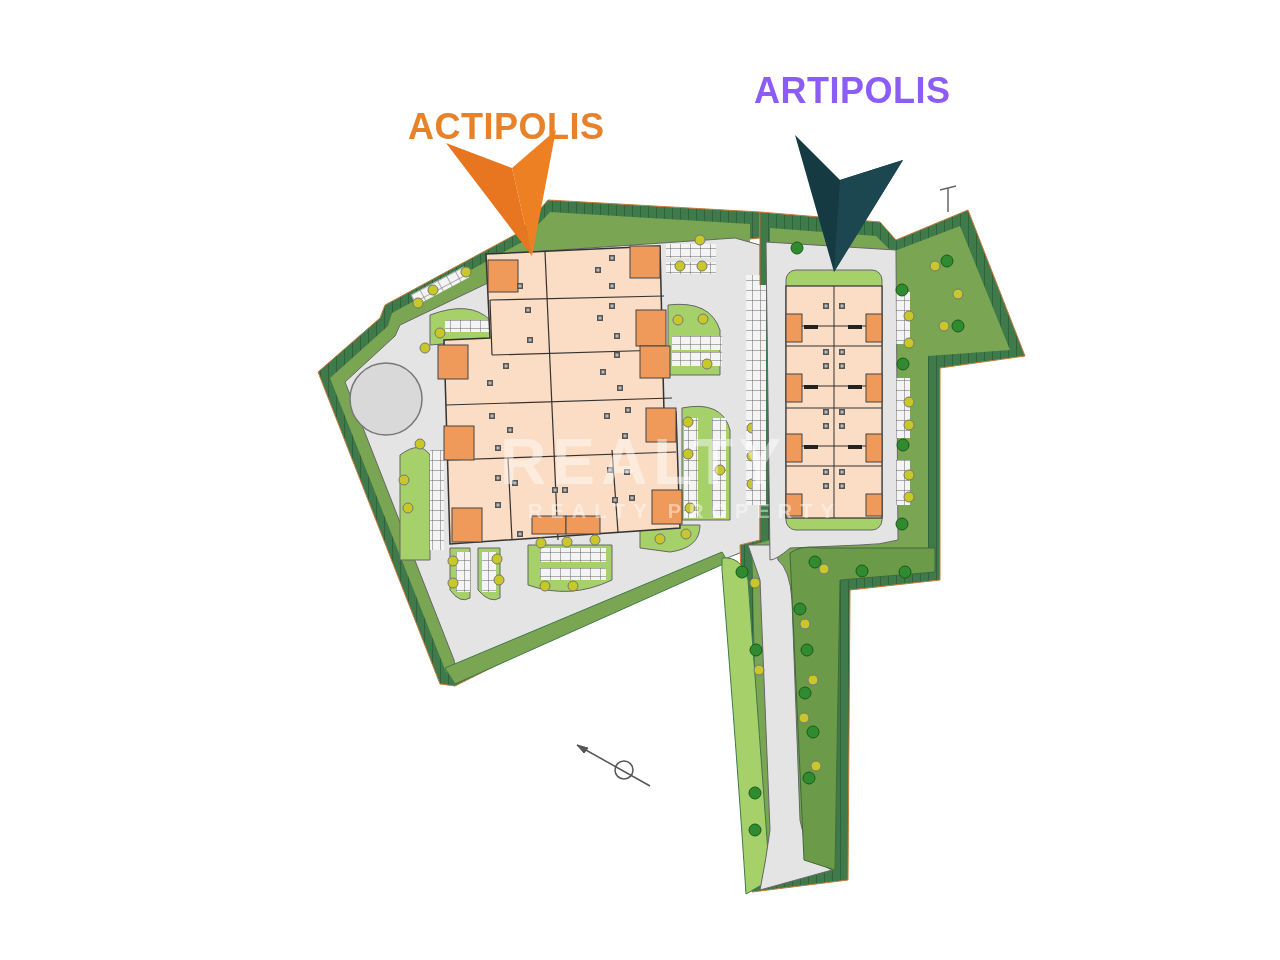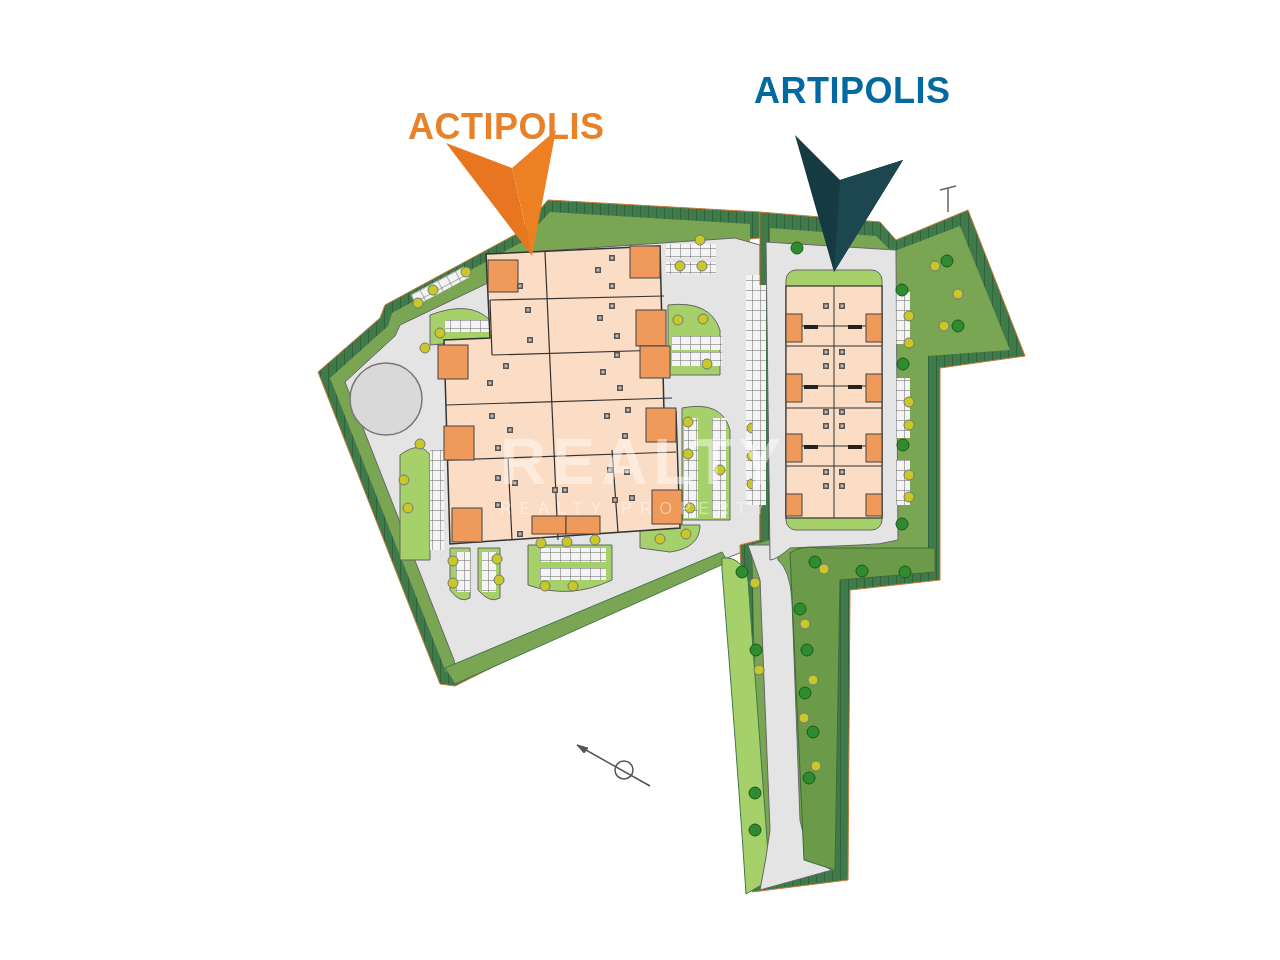--- a/index.html
+++ b/index.html
@@ -1,23 +1,23 @@
 <!DOCTYPE html>
 <html><head>
 <meta charset="utf-8">
 <style>
   html,body{margin:0;padding:0;background:#ffffff;}
   body{width:1280px;height:960px;position:relative;overflow:hidden;font-family:"Liberation Sans",sans-serif;}
   .label{position:absolute;font-weight:bold;font-size:36px;letter-spacing:0.5px;font-family:"Liberation Sans",sans-serif;}
   #lbl-acti{left:408px;top:70px;color:#e8822a;margin-top:36px;}
-  #lbl-arti{left:754px;top:70px;color:#0369a1;}
+  #lbl-arti{left:754px;top:70px;color:#8b5cf6;}
   svg{position:absolute;left:0;top:0;}
   .wm{position:absolute;color:rgba(255,255,255,0.45);font-family:"Liberation Sans",sans-serif;pointer-events:none;}
   #wm-main{left:500px;top:425px;font-size:64px;font-weight:bold;letter-spacing:6px;}
-  #wm-sub{left:500px;top:500px;font-size:16px;letter-spacing:8px;}
+  #wm-sub{left:528px;top:500px;font-size:20px;letter-spacing:8px;font-weight:bold;}
 </style>
 </head>
 <body>
 
 <div class="label" id="lbl-acti">ACTIPOLIS</div>
 <div class="label" id="lbl-arti">ARTIPOLIS</div>
 
 <svg width="1280" height="960" viewBox="0 0 1280 960">
   <defs>
     <pattern id="hedge" width="8" height="8" patternUnits="userSpaceOnUse">

